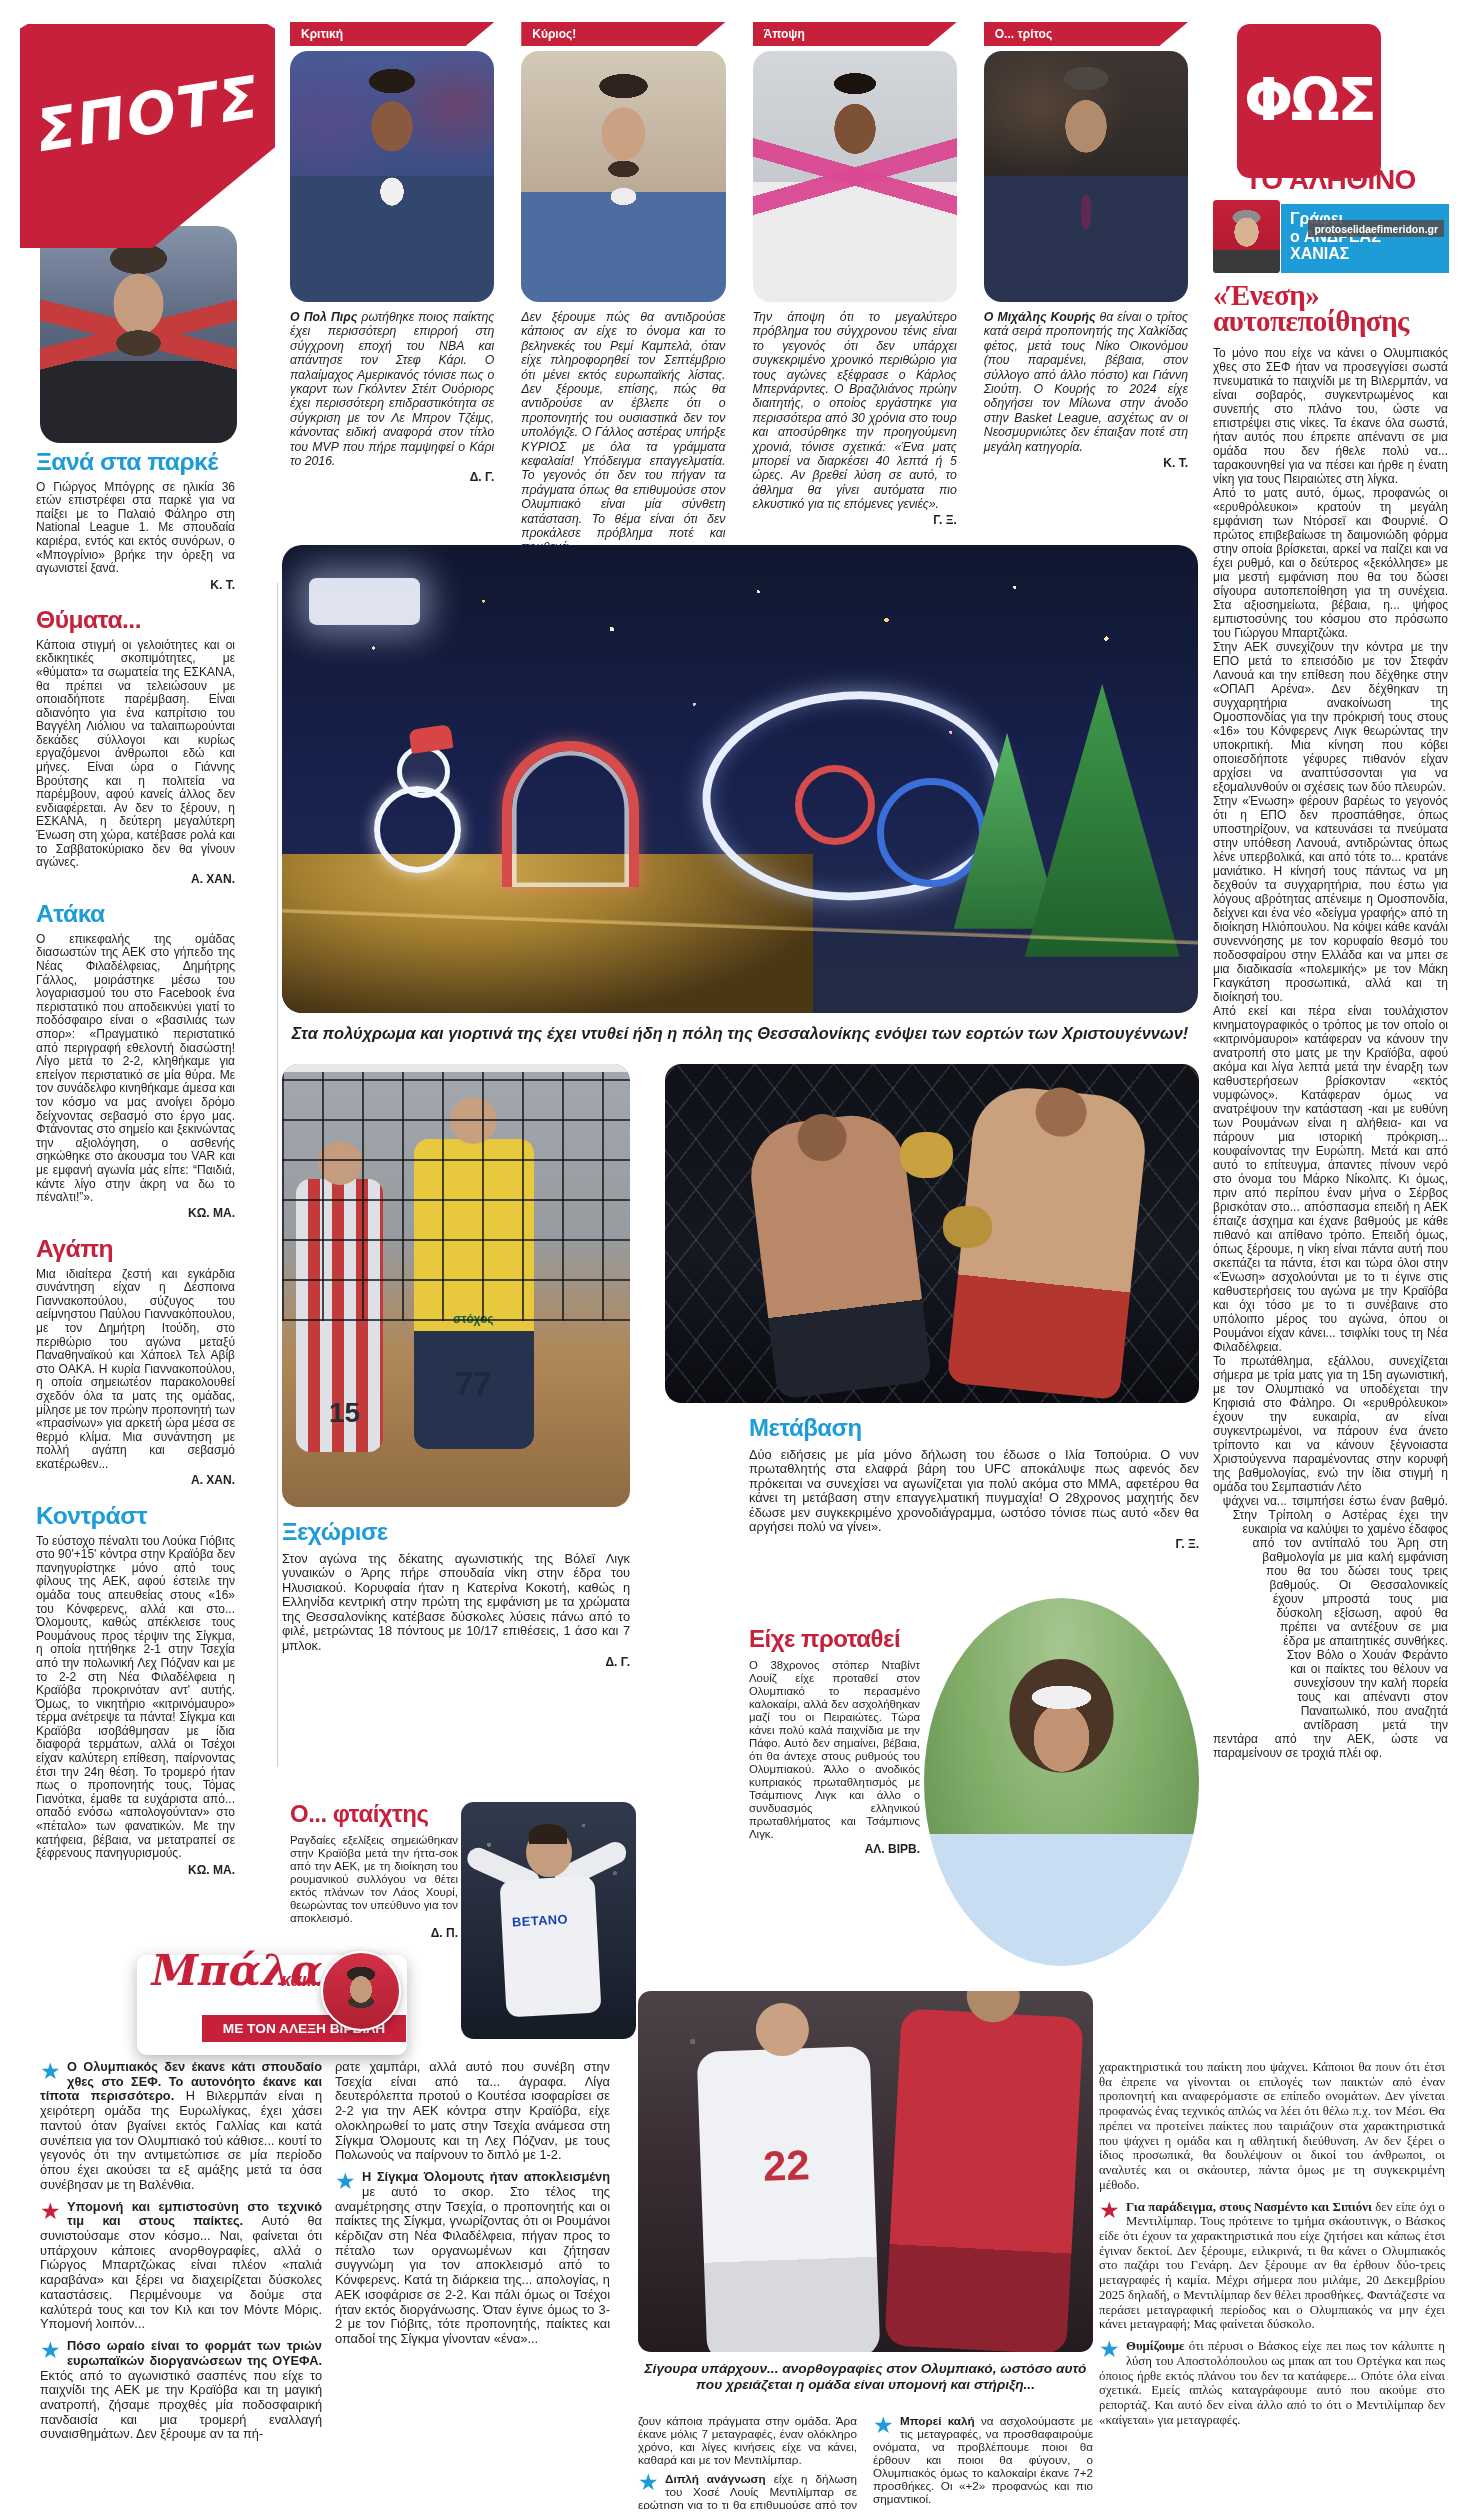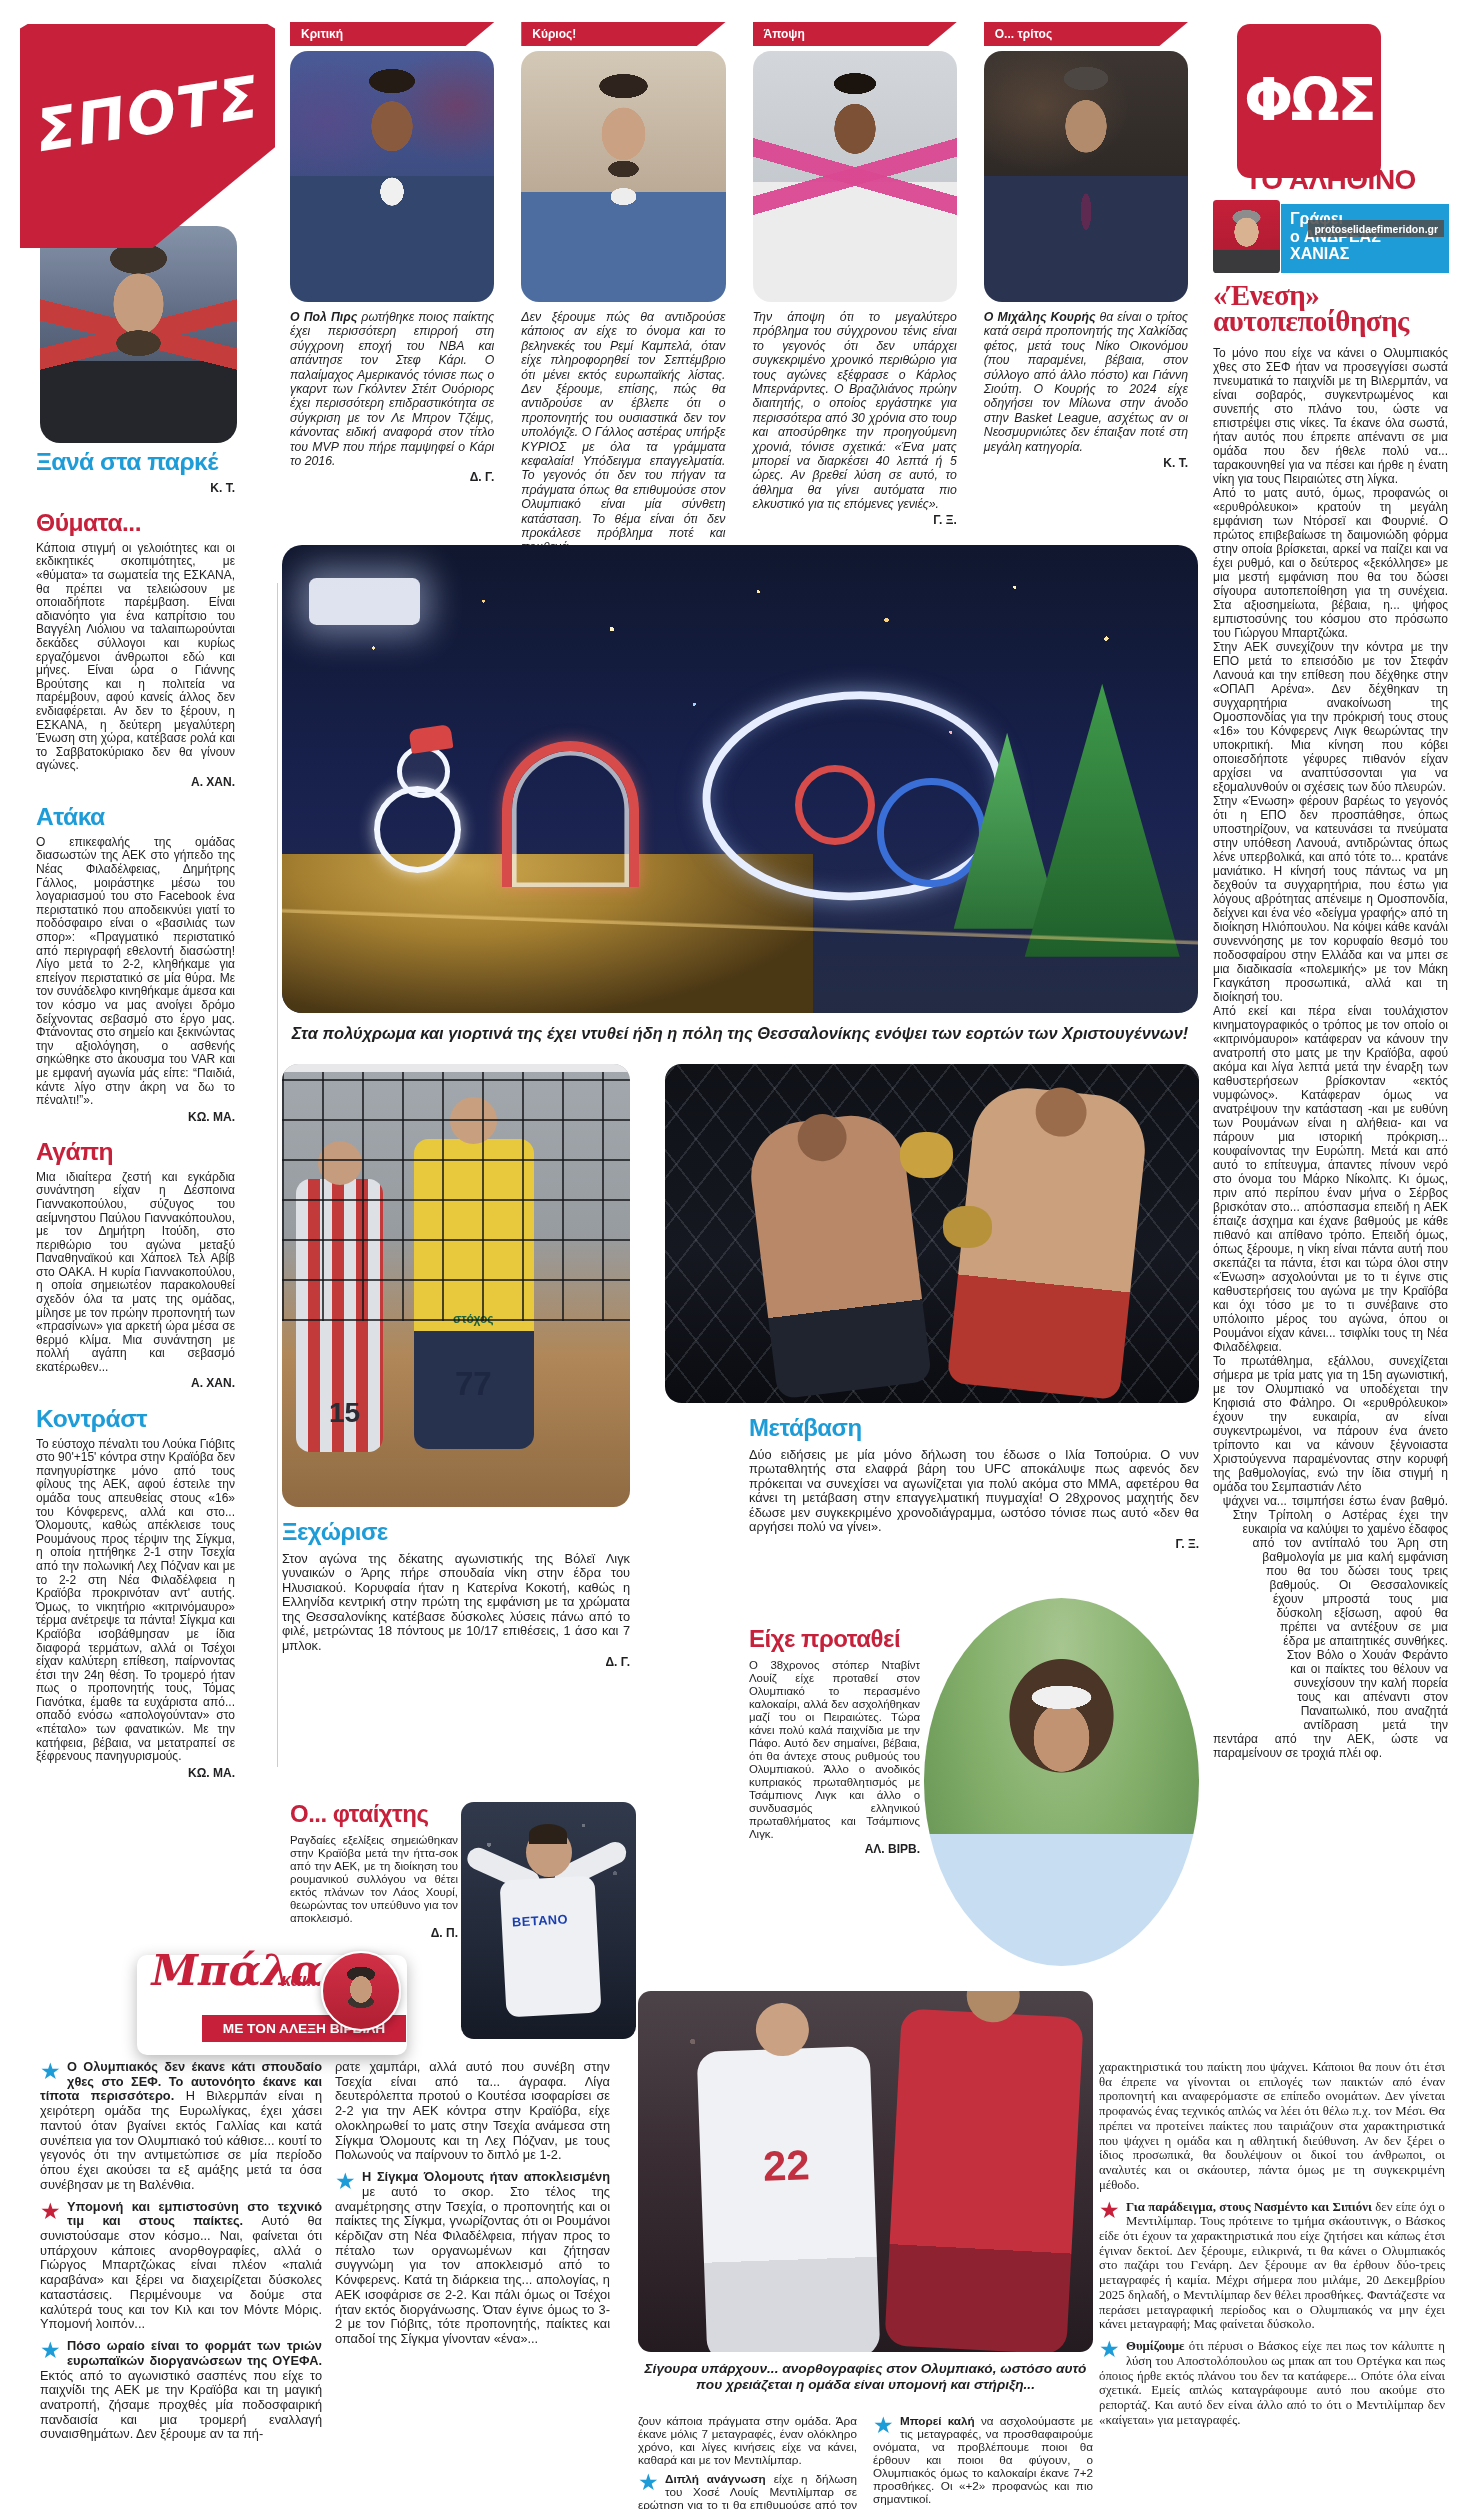--- a/index.html
+++ b/index.html
@@ -278,20 +278,21 @@
     <p>Από το ματς αυτό, όμως, προφανώς οι «ερυθρόλευκοι» κρατούν τη μεγάλη εμφάνιση των Ντόρσεϊ και Φουρνιέ. Ο πρώτος επιβεβαίωσε τη δαιμονιώδη φόρμα στην οποία βρίσκεται, αρκεί να παίζει και να έχει ρυθμό, και ο δεύτερος «ξεκόλλησε» με μια μεστή εμφάνιση που θα του δώσει σίγουρα αυτοπεποίθηση για τη συνέχεια. Στα αξιοσημείωτα, βέβαια, η... ψήφος εμπιστοσύνης του κόσμου στο πρόσωπο του Γιώργου Μπαρτζώκα.</p>
     <p>Στην ΑΕΚ συνεχίζουν την κόντρα με την ΕΠΟ μετά το επεισόδιο με τον Στεφάν Λανουά και την επίθεση που δέχθηκε στην «ΟΠΑΠ Αρένα». Δεν δέχθηκαν τη συγχαρητήρια ανακοίνωση της Ομοσπονδίας για την πρόκρισή τους στους «16» του Κόνφερενς Λιγκ θεωρώντας την υποκριτική. Μια κίνηση που κόβει οποιεσδήποτε γέφυρες πιθανόν είχαν αρχίσει να αναπτύσσονται για να εξομαλυνθούν οι σχέσεις των δύο πλευρών.</p>
     <p>Στην «Ένωση» φέρουν βαρέως το γεγονός ότι η ΕΠΟ δεν προσπάθησε, όπως υποστηρίζουν, να κατευνάσει τα πνεύματα στην υπόθεση Λανουά, αντιδρώντας όπως λένε υπερβολικά, και από τότε το... κρατάνε μανιάτικο. Η κίνησή τους πάντως να μη δεχθούν τα συγχαρητήρια, που έστω για λόγους αβρότητας απένειμε η Ομοσπονδία, δείχνει και ένα νέο «δείγμα γραφής» από τη διοίκηση Ηλιόπουλου. Να κόψει κάθε κανάλι συνεννόησης με τον κορυφαίο θεσμό του ποδοσφαίρου στην Ελλάδα και να μπει σε μια διαδικασία «πολεμικής» με τον Μάκη Γκαγκάτση προσωπικά, αλλά και τη διοίκησή του.</p>
     <p>Από εκεί και πέρα είναι τουλάχιστον κινηματογραφικός ο τρόπος με τον οποίο οι «κιτρινόμαυροι» κατάφεραν να κάνουν την ανατροπή στο ματς με την Κραϊόβα, αφού ακόμα και λίγα λεπτά μετά την έναρξη των καθυστερήσεων βρίσκονταν «εκτός νυμφώνος». Κατάφεραν όμως να ανατρέψουν την κατάσταση -και με ευθύνη των Ρουμάνων είναι η αλήθεια- και να πάρουν μια ιστορική πρόκριση... κουφαίνοντας την Ευρώπη. Μετά και από αυτό το επίτευγμα, άπαντες πίνουν νερό στο όνομα του Μάρκο Νίκολιτς. Κι όμως, πριν από περίπου έναν μήνα ο Σέρβος βρισκόταν στο... απόσπασμα επειδή η ΑΕΚ έπαιζε άσχημα και έχανε βαθμούς με κάθε πιθανό και απίθανο τρόπο. Επειδή όμως, όπως ξέρουμε, η νίκη είναι πάντα αυτή που σκεπάζει τα πάντα, έτσι και τώρα όλοι στην «Ένωση» ασχολούνται με το τι έγινε στις καθυστερήσεις του αγώνα με την Κραϊόβα και όχι τόσο με το τι συνέβαινε στο υπόλοιπο μέρος του αγώνα, όπου οι Ρουμάνοι είχαν κάνει... τσιφλίκι τους τη Νέα Φιλαδέλφεια.</p>
     <p>Το πρωτάθλημα, εξάλλου, συνεχίζεται σήμερα με τρία ματς για τη 15η αγωνιστική, με τον Ολυμπιακό να υποδέχεται την Κηφισιά στο Φάληρο. Οι «ερυθρόλευκοι» έχουν την ευκαιρία, αν είναι συγκεντρωμένοι, να πάρουν ένα άνετο τρίποντο και να κάνουν ξέγνοιαστα Χριστούγεννα παραμένοντας στην κορυφή της βαθμολογίας, ενώ την ίδια στιγμή η ομάδα του Σεμπαστιάν Λέτο</p>
     <p><span class="wrapspacer"></span><span>ψάχνει να... τσιμπήσει έστω έναν βαθμό. Στην Τρίπολη ο Αστέρας έχει την ευκαιρία να καλύψει το χαμένο έδαφος από τον αντίπαλό του Άρη στη βαθμολογία με μια καλή εμφάνιση που θα του δώσει τους τρεις βαθμούς. Οι Θεσσαλονικείς έχουν μπροστά τους μια δύσκολη εξίσωση, αφού θα πρέπει να αντέξουν σε μια έδρα με απαιτητικές συνθήκες. Στον Βόλο ο Χουάν Φεράντο και οι παίκτες του θέλουν να συνεχίσουν την καλή πορεία τους και απέναντι στον Παναιτωλικό, που αναζητά αντίδραση μετά την πεντάρα από την ΑΕΚ, ώστε να παραμείνουν σε τροχιά πλέι οφ.</span></p>
   </div>
 
   <div class="leftcol abs">
     <h2 class="ltitle first blue">Ξανά στα παρκέ</h2>
+    <p class="lbody">Ο Γιώργος Μπόγρης σε ηλικία 36 ετών επιστρέφει στα παρκέ για να παίξει με το Παλαιό Φάληρο στη National League 1. Με σπουδαία καριέρα, εντός και εκτός συνόρων, ο «Μπογρίνιο» βρήκε την όρεξη να αγωνιστεί ξανά.</p>
     <div class="sig">Κ. Τ.</div>
     <h2 class="ltitle redt">Θύματα...</h2>
     <p class="lbody">Κάποια στιγμή οι γελοιότητες και οι εκδικητικές σκοπιμότητες, με «θύματα» τα σωματεία της ΕΣΚΑΝΑ, θα πρέπει να τελειώσουν με οποιαδήποτε παρέμβαση. Είναι αδιανόητο για ένα καπρίτσιο του Βαγγέλη Λιόλιου να ταλαιπωρούνται δεκάδες σύλλογοι και κυρίως εργαζόμενοι άνθρωποι εδώ και μήνες. Είναι ώρα ο Γιάννης Βρούτσης και η πολιτεία να παρέμβουν, αφού κανείς άλλος δεν ενδιαφέρεται. Αν δεν το ξέρουν, η ΕΣΚΑΝΑ, η δεύτερη μεγαλύτερη Ένωση στη χώρα, κατέβασε ρολά και το Σαββατοκύριακο δεν θα γίνουν αγώνες.</p>
     <div class="sig">Α. ΧΑΝ.</div>
     <h2 class="ltitle blue">Ατάκα</h2>
     <p class="lbody">Ο επικεφαλής της ομάδας διασωστών της ΑΕΚ στο γήπεδο της Νέας Φιλαδέλφειας, Δημήτρης Γάλλος, μοιράστηκε μέσω του λογαριασμού του στο Facebook ένα περιστατικό που αποδεικνύει γιατί το ποδόσφαιρο είναι ο «βασιλιάς των σπορ»: «Πραγματικό περιστατικό από περιγραφή εθελοντή διασώστη! Λίγο μετά το 2-2, κληθήκαμε για επείγον περιστατικό σε μία θύρα. Με τον συνάδελφο κινηθήκαμε άμεσα και τον κόσμο να μας ανοίγει δρόμο δείχνοντας σεβασμό στο έργο μας. Φτάνοντας στο σημείο και ξεκινώντας την αξιολόγηση, ο ασθενής σηκώθηκε στο άκουσμα του VAR και με εμφανή αγωνία μάς είπε: “Παιδιά, κάντε λίγο στην άκρη να δω το πέναλτι!”».</p>
     <div class="sig">ΚΩ. ΜΑ.</div>
     <h2 class="ltitle redt">Αγάπη</h2>
     <p class="lbody">Μια ιδιαίτερα ζεστή και εγκάρδια συνάντηση είχαν η Δέσποινα Γιαννακοπούλου, σύζυγος του αείμνηστου Παύλου Γιαννακόπουλου, με τον Δημήτρη Ιτούδη, στο περιθώριο του αγώνα μεταξύ Παναθηναϊκού και Χάποελ Τελ Αβίβ στο ΟΑΚΑ. Η κυρία Γιαννακοπούλου, η οποία σημειωτέον παρακολουθεί σχεδόν όλα τα ματς της ομάδας, μίλησε με τον πρώην προπονητή των «πρασίνων» για αρκετή ώρα μέσα σε θερμό κλίμα. Μια συνάντηση με πολλή αγάπη και σεβασμό εκατέρωθεν...</p>
     <div class="sig">Α. ΧΑΝ.</div>

